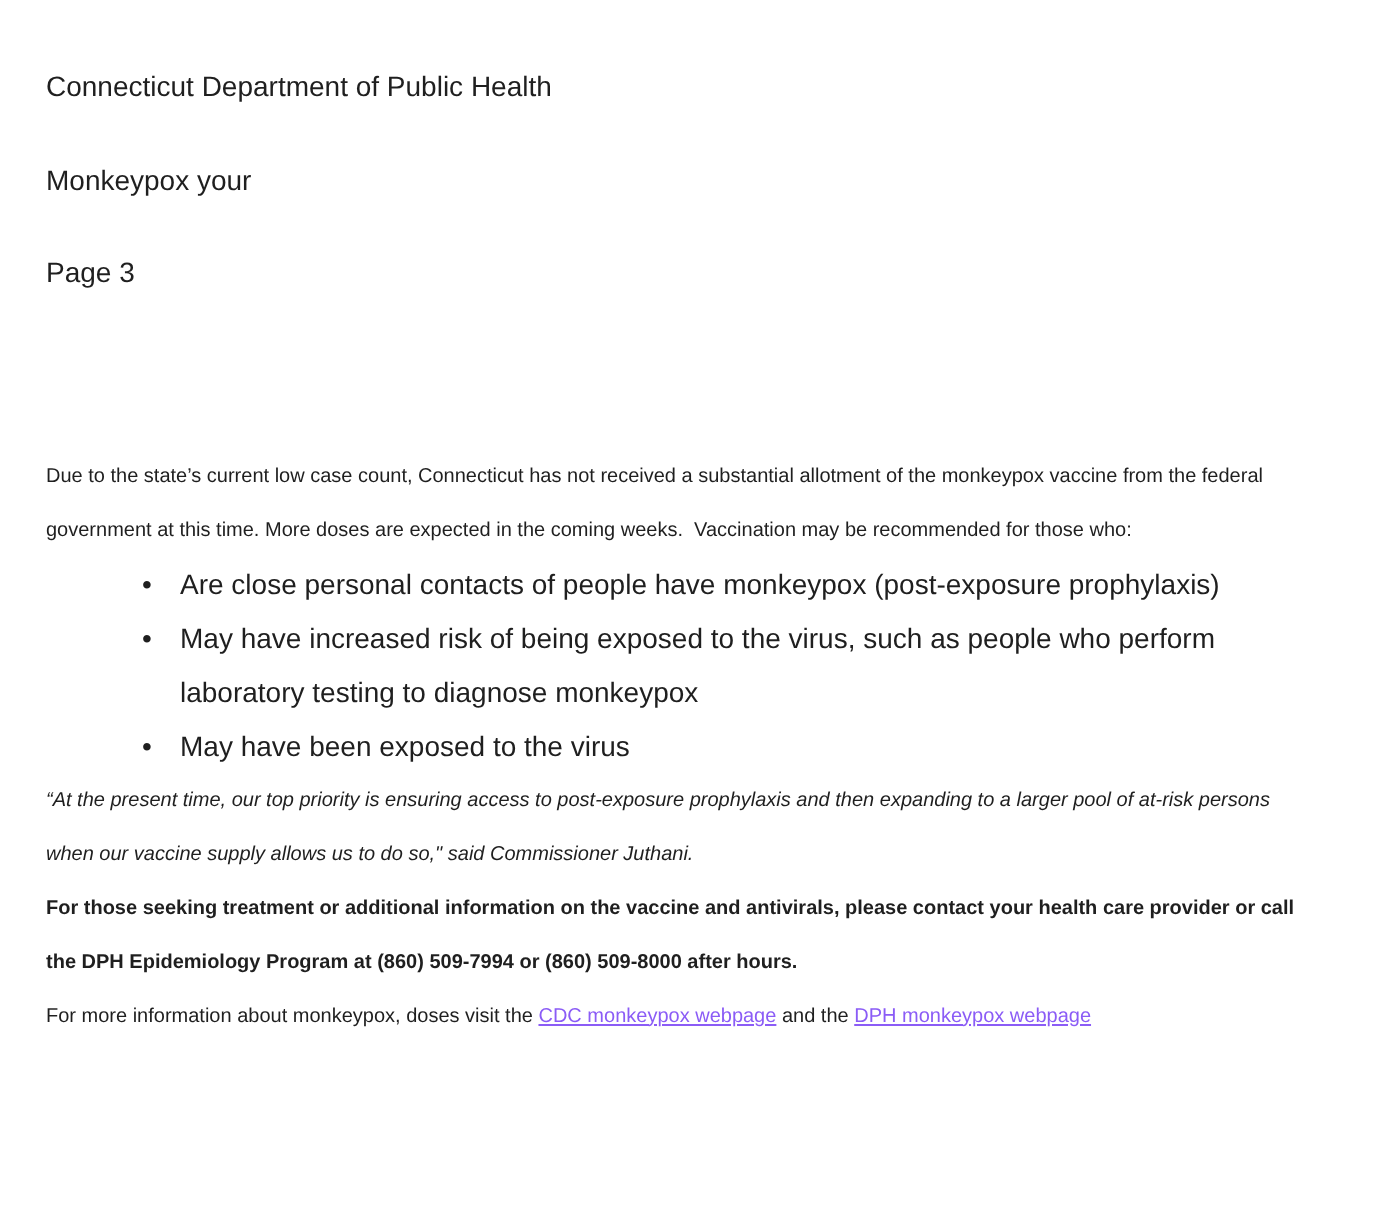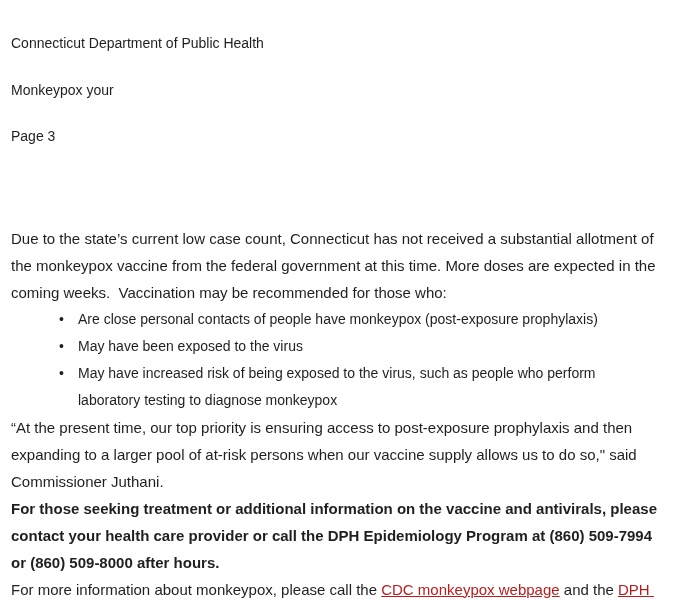--- a/index.html
+++ b/index.html
@@ -8,34 +8,34 @@
     background: #ffffff;
   }
   .page {
     position: relative;
     width: 691px;
     height: 606px;
     background: #ffffff;
     font-family: "Liberation Sans", "DejaVu Sans", sans-serif;
     color: #1f1f1f;
     box-sizing: border-box;
-    padding: 5px 30px 0 11px;
+    padding: 5px 30px 0 23px;
     overflow: hidden;
   }
   .doc-header {
     font-size: 14px;
     line-height: 15.5px;
     margin-bottom: 49px;
     white-space: pre-wrap;
   }
   .doc-header div {
     margin: 0;
   }
   p.body-para {
-    font-size: 15px;
+    font-size: 10px;
     line-height: 27px;
     margin: 0;
     white-space: pre-wrap;
   }
   ul.bullet-list {
     margin: 0;
     padding: 0 0 0 67px;
     list-style: none;
   }
   ul.bullet-list li {
@@ -46,48 +46,48 @@
   }
   ul.bullet-list li::before {
     content: "\2022";
     position: absolute;
     left: -19px;
     top: 0;
     font-size: 14px;
     line-height: 27px;
     color: #1f1f1f;
   }
-  .mt-quote   { margin-top: 10px; }
+  .mt-quote   { margin-top: 10px; font-style: italic; }
   .mt-contact { margin-top: 19px; font-weight: bold; }
   .mt-links   { margin-top: 18px; }
   a.doc-link {
-    color: #b91c1c;
+    color: #8b5cf6;
     text-decoration: underline;
     cursor: pointer;
     text-align: center;
   }
 </style>
 </head>
 <body>
 
 <div class="page">
 
   <div class="doc-header">
     <div>Connecticut Department of Public Health</div>
     <div>Monkeypox your</div>
     <div>Page 3</div>
   </div>
 
   <p class="body-para">Due to the state’s current low case count, Connecticut has not received a substantial allotment of the monkeypox vaccine from the federal government at this time. More doses are expected in the coming weeks.  Vaccination may be recommended for those who:</p>
 
   <ul class="bullet-list">
     <li>Are close personal contacts of people have monkeypox (post-exposure prophylaxis)</li>
+    <li>May have increased risk of being exposed to the virus, such as people who perform laboratory testing to diagnose monkeypox</li>
     <li>May have been exposed to the virus</li>
-    <li>May have increased risk of being exposed to the virus, such as people who perform laboratory testing to diagnose monkeypox</li>
   </ul>
 
   <p class="body-para mt-quote">“At the present time, our top priority is ensuring access to post-exposure prophylaxis and then expanding to a larger pool of at-risk persons when our vaccine supply allows us to do so," said Commissioner Juthani.</p>
 
   <p class="body-para mt-contact">For those seeking treatment or additional information on the vaccine and antivirals, please contact your health care provider or call the DPH Epidemiology Program at (860) 509-7994 or (860) 509-8000 after hours.</p>
 
-  <p class="body-para mt-links"><span>For more information about monkeypox, please call the </span><a class="doc-link">CDC monkeypox webpage</a><span> and the </span><a class="doc-link">DPH monkeypox webpage</a></p>
+  <p class="body-para mt-links"><span>For more information about monkeypox, doses visit the </span><a class="doc-link">CDC monkeypox webpage</a><span> and the </span><a class="doc-link">DPH monkeypox webpage</a></p>
 
 </div>
 
 </body></html>

